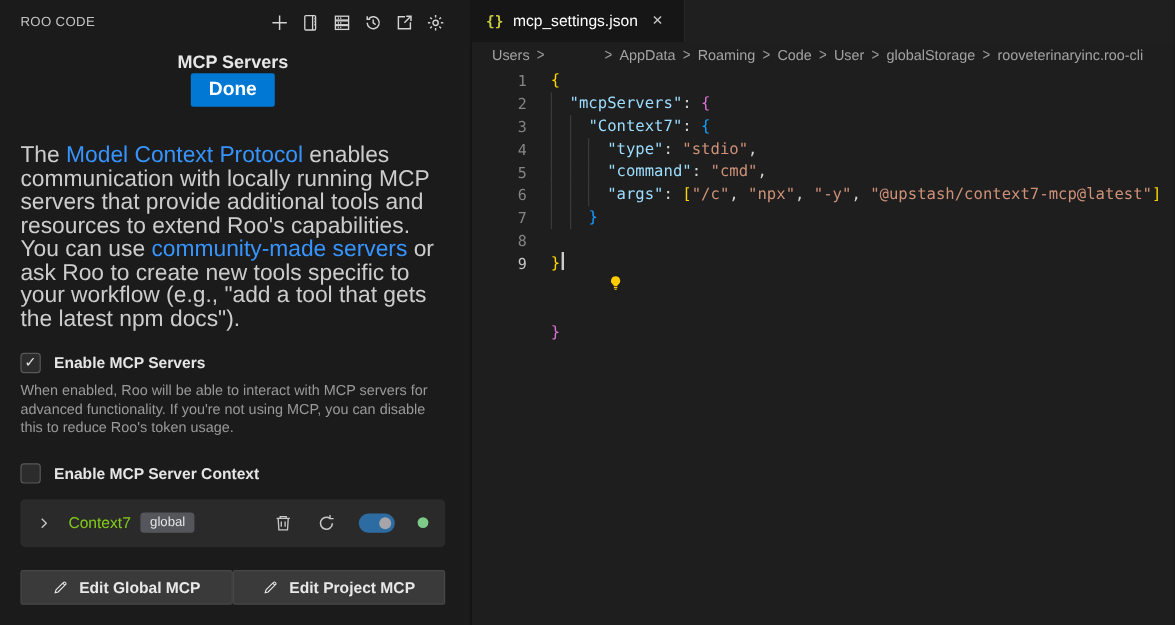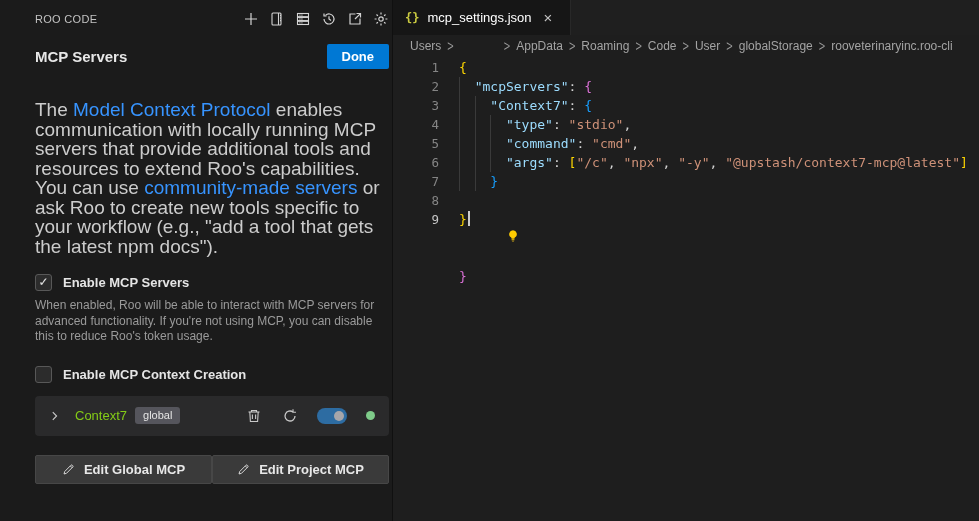--- a/index.html
+++ b/index.html
@@ -5,34 +5,34 @@
   * { margin:0; padding:0; box-sizing:border-box; }
   html,body { background:#111; }
   .app {
     position:relative; width:979px; height:521px; overflow:hidden;
     background:#1b1b1b; font-family:"Liberation Sans", sans-serif;
     -webkit-font-smoothing:antialiased;
   }
 
   
   .panel {
-    position:absolute; left:18px; top:0; width:392px; height:100%;
+    position:absolute; left:0; top:0; width:392px; height:100%;
     background:#1b1b1b; padding:9px 21px 0 17px;
   }
   .panel-header { display:flex; align-items:center; justify-content:space-between; height:20px; }
   .panel-header-title { font-size:11px; color:#c3c3c3; letter-spacing:.3px; }
   .icon-row { display:flex; align-items:center; gap:9px; }
   .icon-btn { width:17px; height:17px; display:flex; align-items:center; justify-content:center; color:#d4d4d4; cursor:pointer; }
   .icon-btn svg { width:16px; height:16px; }
 
-  .title-row { display:flex; align-items:center; justify-content:space-between; margin-top:15px; }
+  .title-row { display:flex; align-items:center; justify-content:flex-start; margin-top:15px;flex-direction:column; }
   .page-title { font-size:15px; font-weight:bold; color:#e7e7e7; }
   .done-btn {
     background:#0078d4; color:#fff; border:none; border-radius:2px;
-    font-family:inherit; font-size:13px; font-weight:bold; padding:5px 15px; cursor:pointer;
+    font-family:inherit; font-size:16px; font-weight:bold; padding:5px 15px; cursor:pointer;
   }
 
   .intro { margin-top:31px; font-size:19px; line-height:19.5px; color:#cccccc; }
   .link { color:#3794ff; cursor:pointer; }
 
   .setting { margin-top:18px; }
   .setting + .setting { margin-top:21px; }
   .setting-head { display:flex; align-items:center; gap:11px; }
   .checkbox {
     width:17px; height:17px; flex:none; background:#2c2c2c;
@@ -163,21 +163,21 @@
       <div class="setting-head">
         <span class="checkbox">✓</span>
         <span class="setting-label">Enable MCP Servers</span>
       </div>
       <p class="setting-desc">When enabled, Roo will be able to interact with MCP servers for advanced functionality. If you're not using MCP, you can disable this to reduce Roo's token usage.</p>
     </div>
 
     <div class="setting">
       <div class="setting-head">
         <span class="checkbox"></span>
-        <span class="setting-label">Enable MCP Context Creation</span>
+        <span class="setting-label">Enable MCP Server Context</span>
       </div>
     </div>
 
     <div class="server-row">
       <span class="chev icon-btn">
         <svg viewBox="0 0 16 16" fill="none" stroke="currentColor" stroke-width="1.6">
             <path d="M5.5 2.5L11 8l-5.5 5.5"></path>
           </svg>
       </span>
       <span class="server-name">Context7</span>

